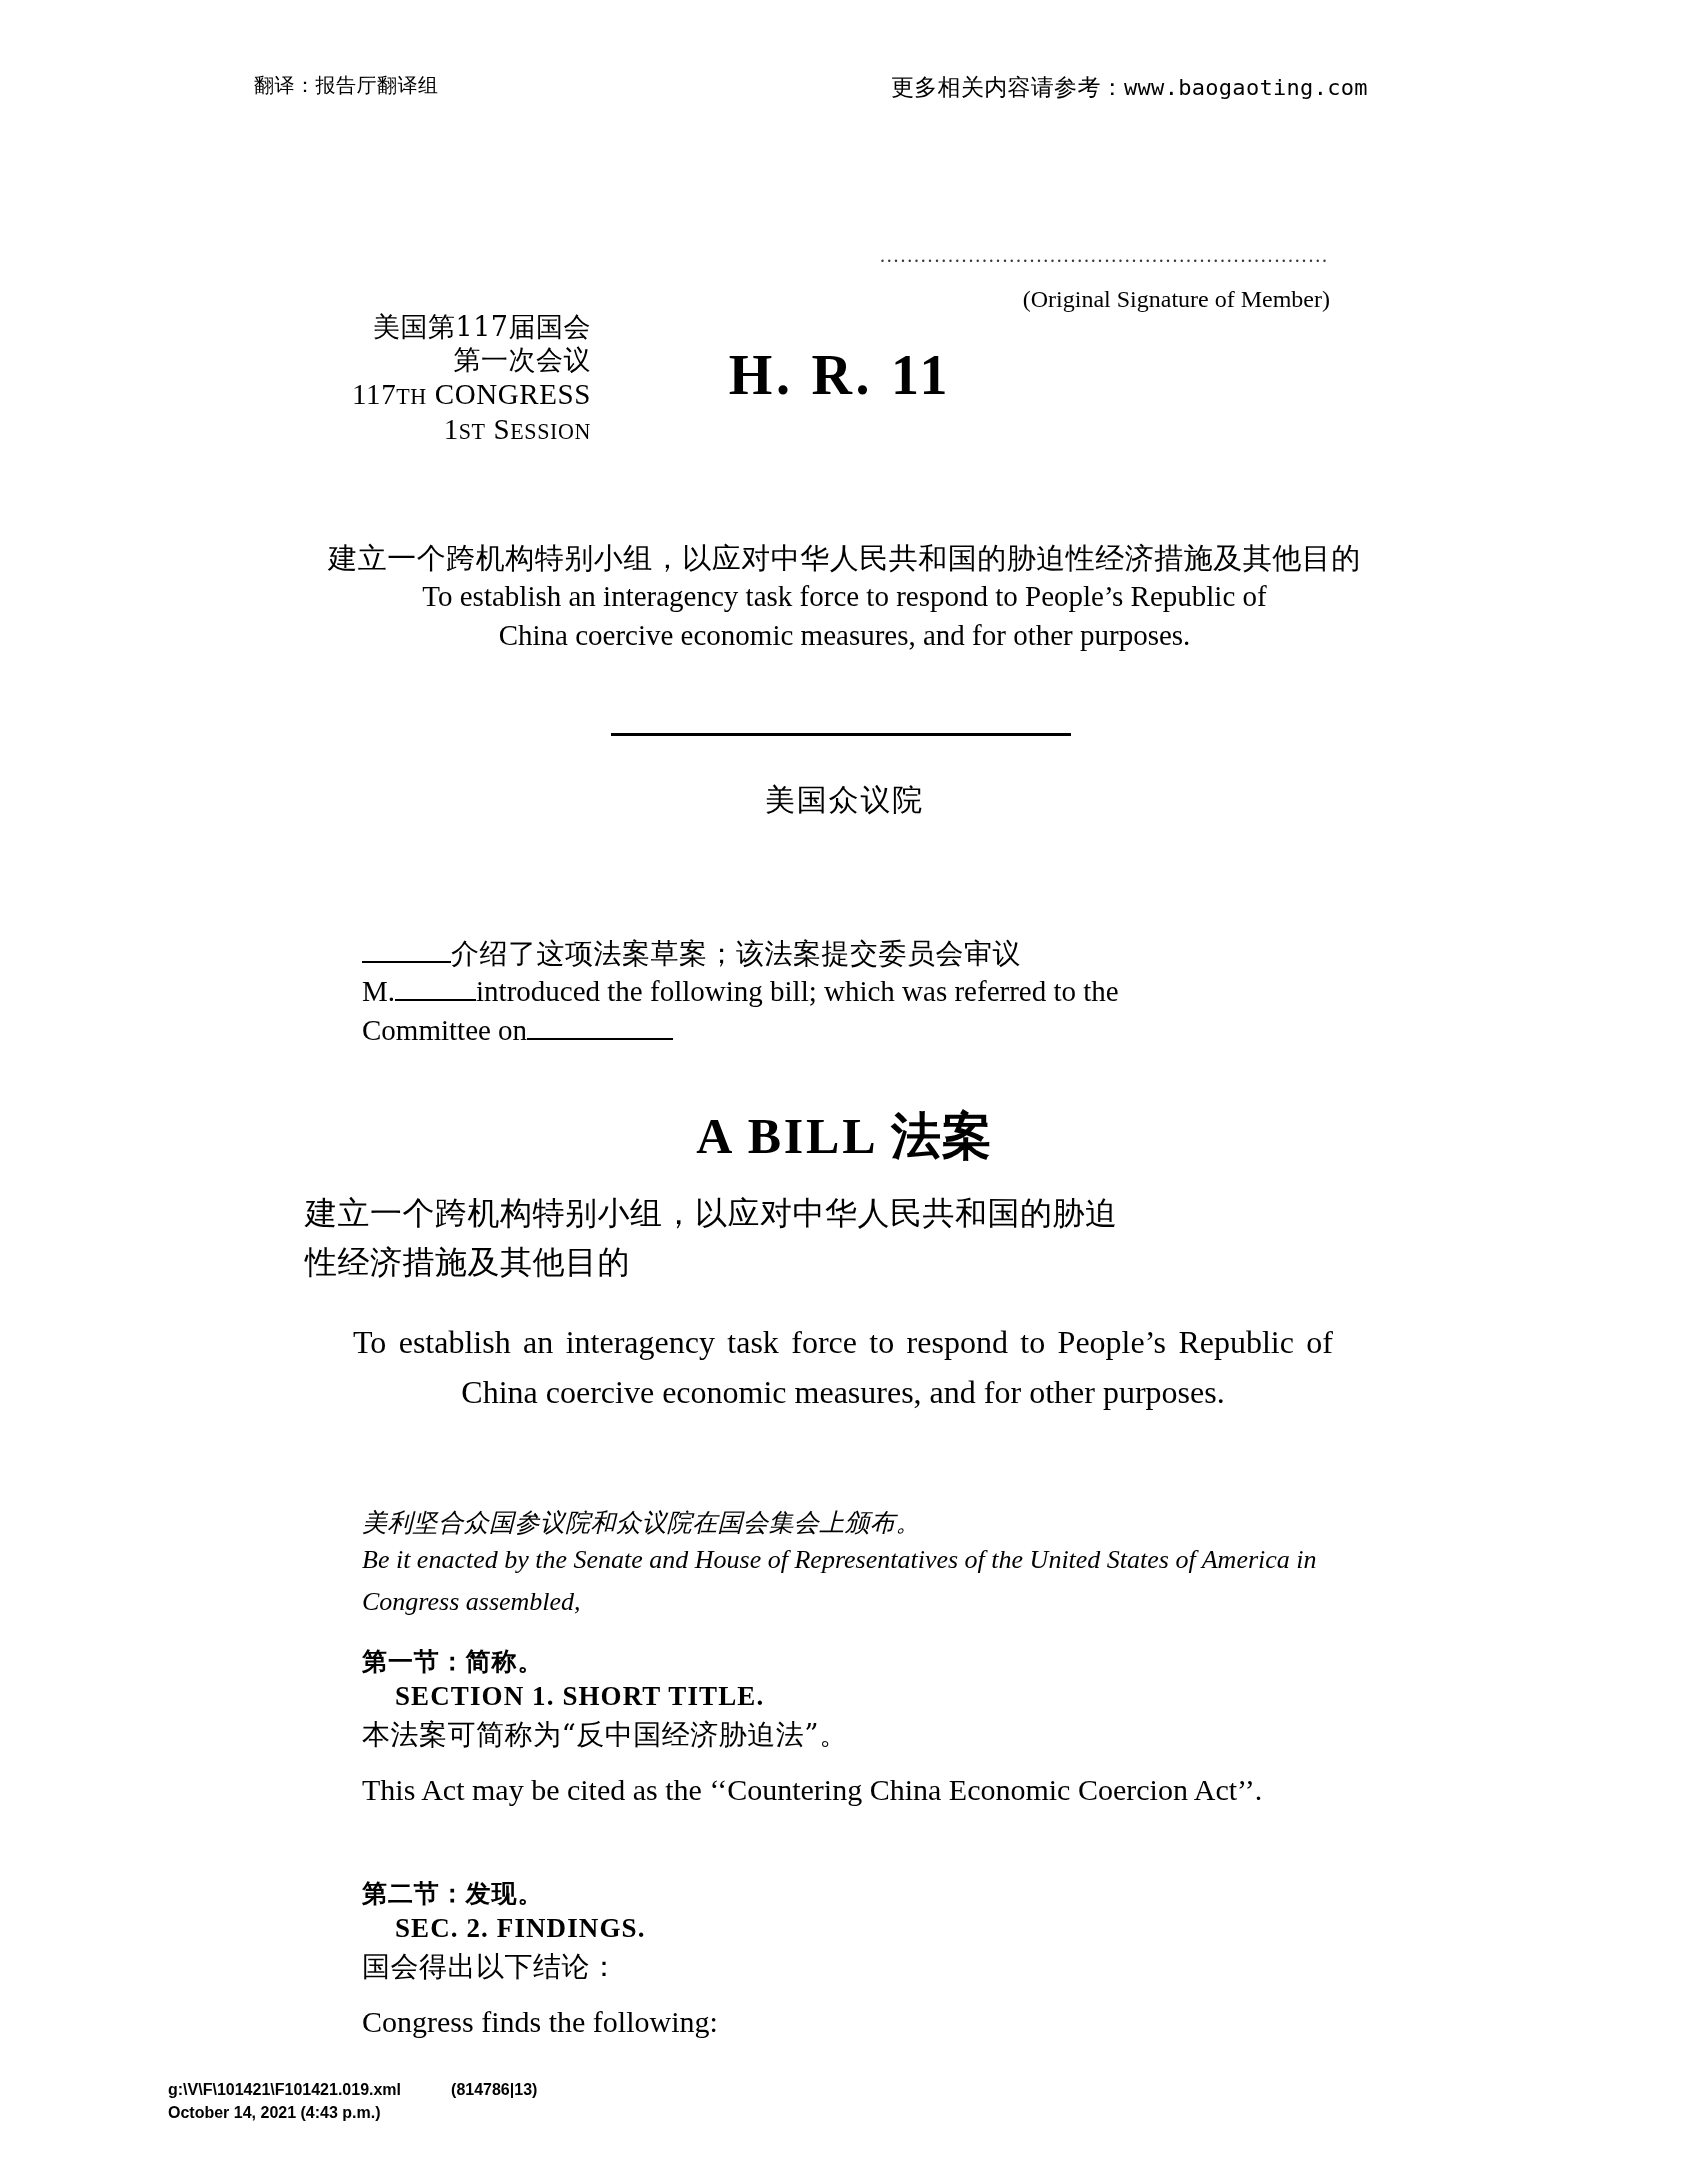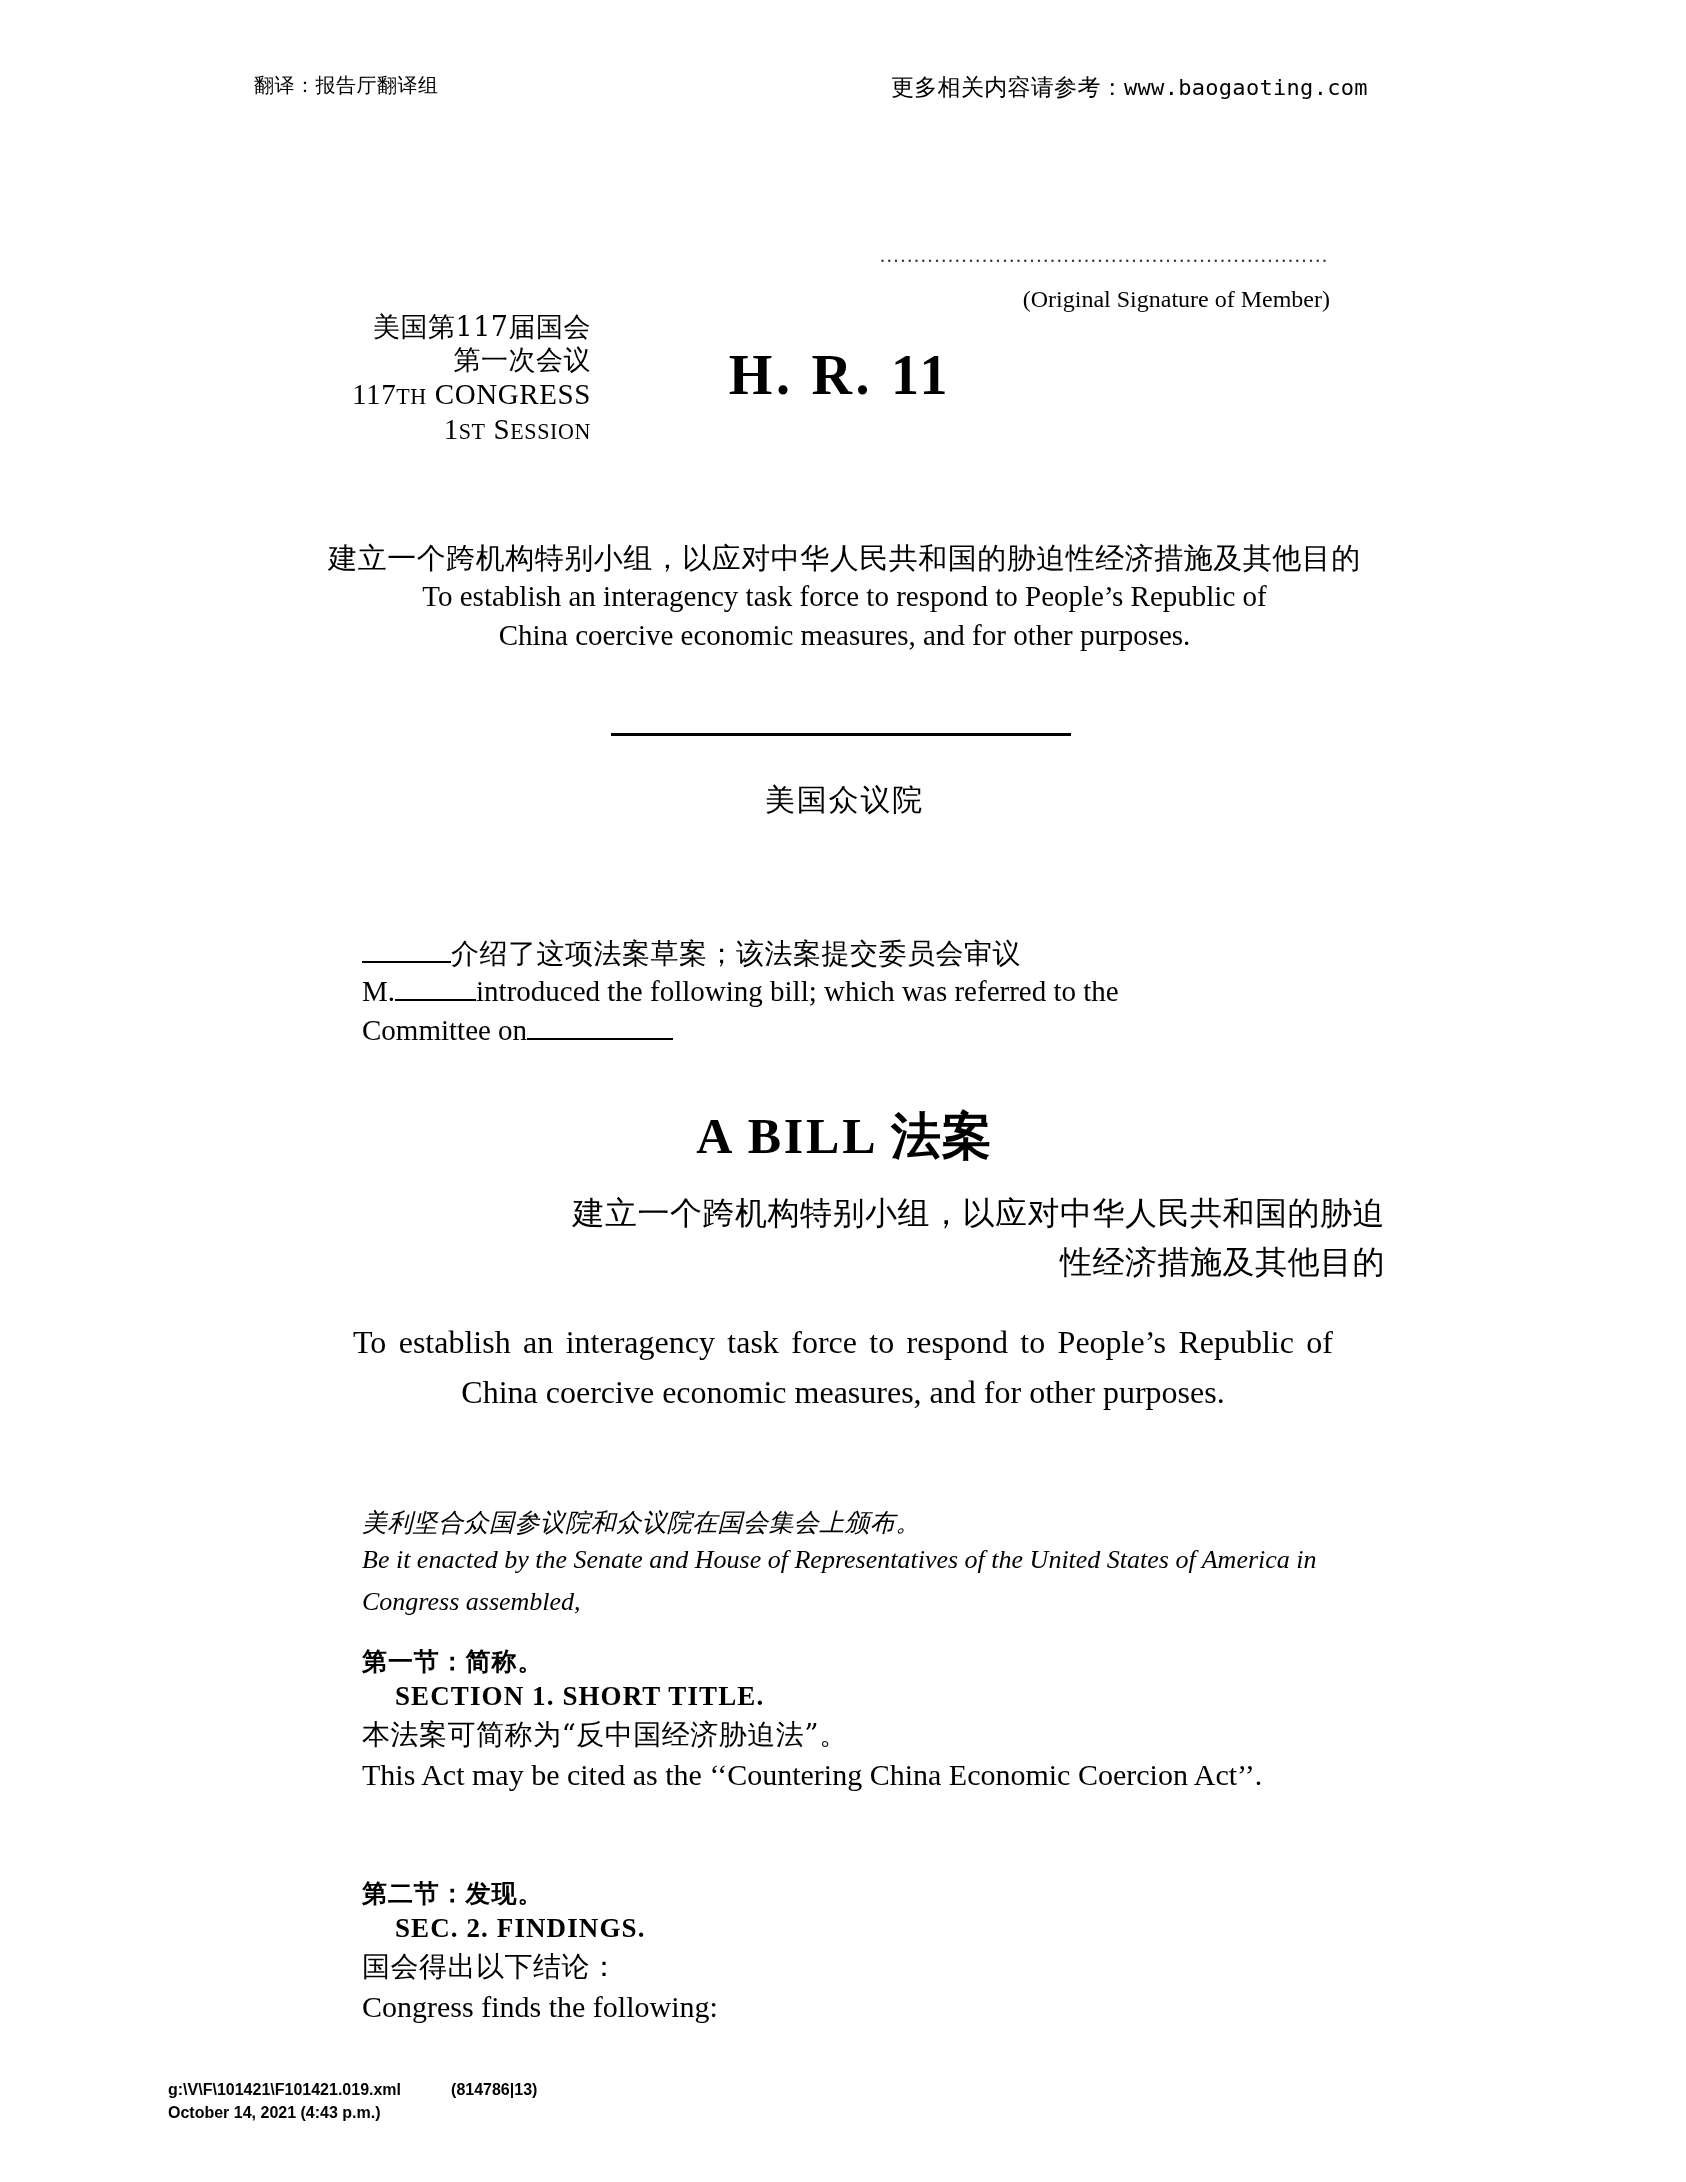--- a/index.html
+++ b/index.html
@@ -200,21 +200,21 @@
     font-weight: bold;
     letter-spacing: 0.9px;
   }
 
   
   .longtitle-cn {
     position: absolute;
     top: 1189px;
     left: 305px;
     width: 1080px;
-    text-align: right;
+    text-align: left;
     font-family: "DejaVu Serif", serif;
     font-size: 32px;
     line-height: 1.52;
     letter-spacing: 0.5px;
   }
 
   
   .longtitle-en {
     position: absolute;
     top: 1318px;
@@ -271,21 +271,21 @@
   .section .body-cn {
     font-family: "DejaVu Serif", serif;
     font-size: 28px;
     letter-spacing: 0.5px;
     line-height: 1.35;
     margin-top: 2.8px;
   }
   .section .body-en {
     font-size: 30px;
     line-height: 1.32;
-    margin-top: 1px;
+    margin-top: 16px;
   }
 
   
   .footer {
     position: absolute;
     top: 2079px;
     left: 168px;
     font-family: "Liberation Sans", sans-serif;
     font-size: 16px;
     line-height: 1.42;

